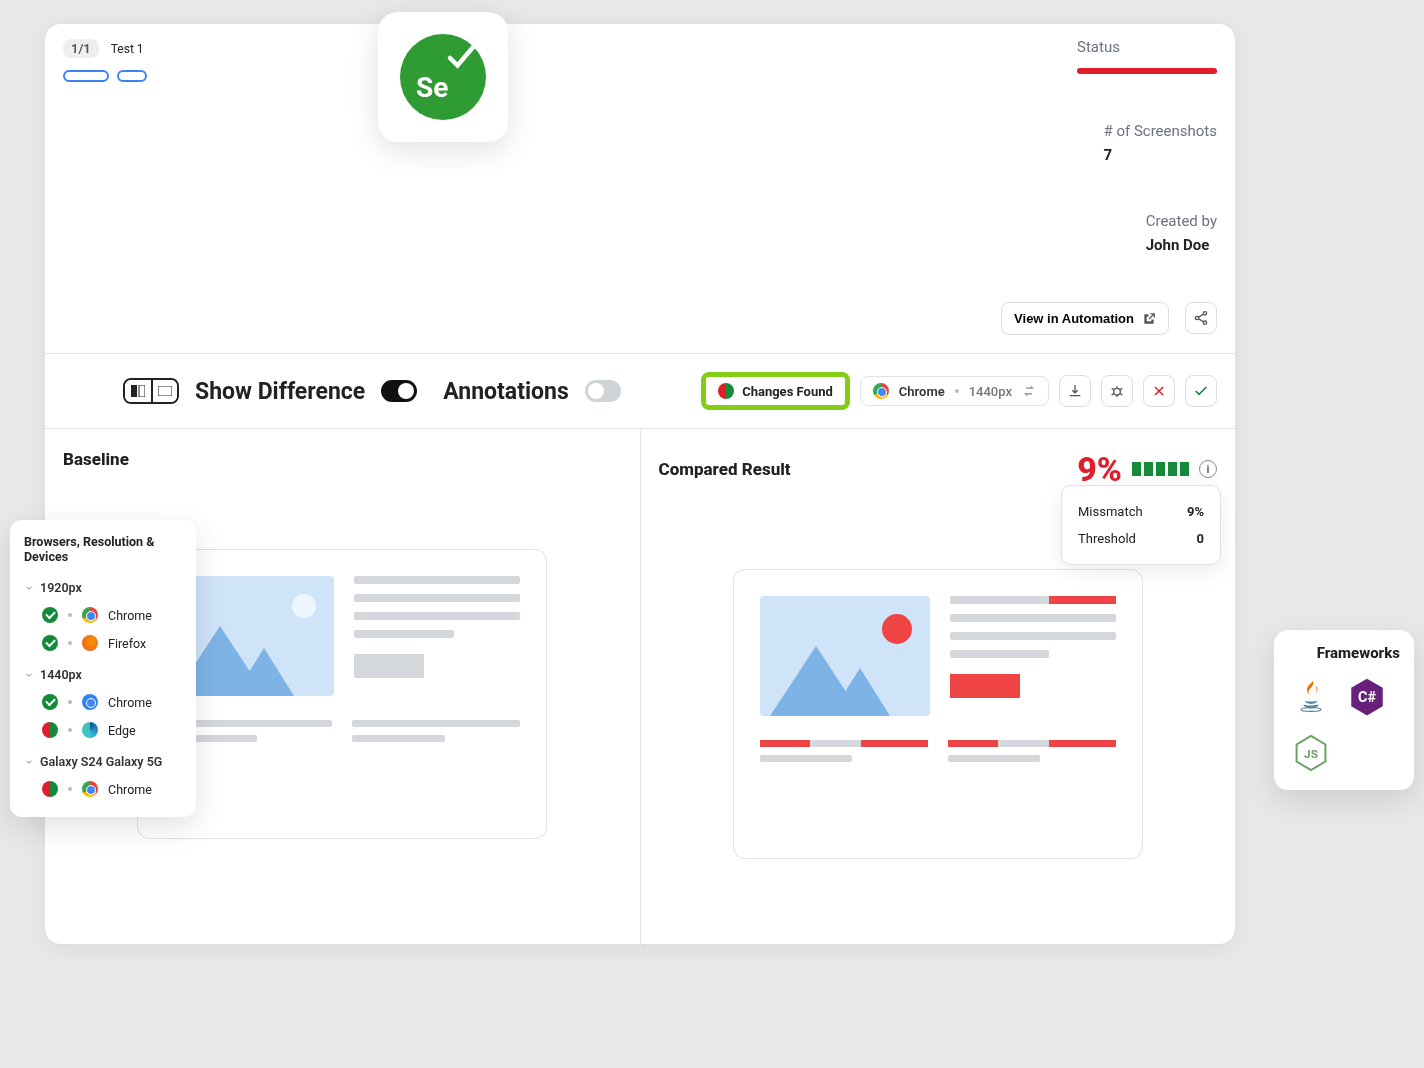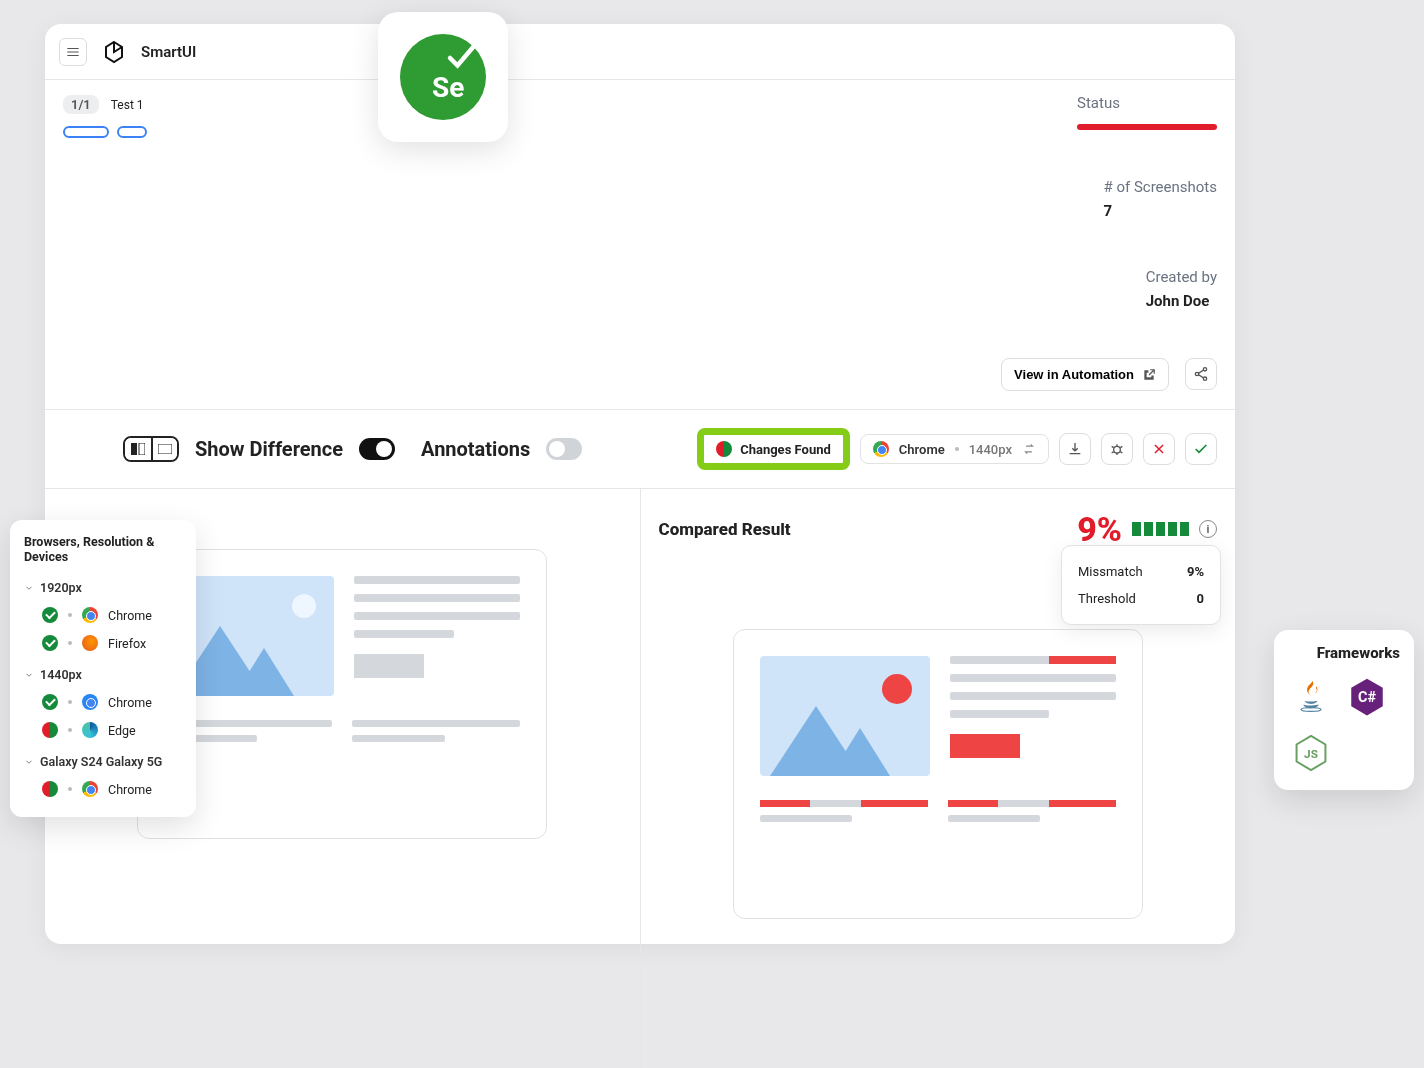--- a/index.html
+++ b/index.html
@@ -99,55 +99,55 @@
     box-shadow:0 8px 30px rgba(0,0,0,0.12);
     display:flex; align-items:center; justify-content:center;
   }
   .selenium-circle{
     width:86px; height:86px; border-radius:50%;
     background:#2e9b33; position:relative;
     display:flex; align-items:center; justify-content:center;
   }
   .selenium-circle .txt{
     color:#fff; font-weight:700; font-size:28px;
-    position:absolute; left:32px; bottom:16px;
+    position:absolute; left:16px; bottom:16px;
   }
 
   
   .toolbar {
     display:flex; align-items:center;
     padding:18px 18px;
     border-bottom:1px solid #e6e6e8;
     gap:16px;
   }
   .view-toggle {
     display:flex; border:2px solid #222; border-radius:8px; overflow:hidden;
     margin-left:60px;
   }
   .view-toggle div{
     width:26px; height:22px; display:flex; align-items:center; justify-content:center;
   }
   .view-toggle .sel{ background:#fff; }
   .view-toggle .unsel{ background:#fff; border-left:2px solid #222;}
-  .tb-label { font-weight:700; font-size:20px; }
+  .tb-label { font-weight:700; font-size:23px; }
   .switch {
     width:36px; height:22px; border-radius:11px; position:relative; cursor:pointer;
   }
   .switch.on{ background:#111; }
   .switch.off{ background:#d0d3d8; }
   .switch .knob{
     width:16px; height:16px; border-radius:50%; background:#fff;
     position:absolute; top:3px;
   }
   .switch.on .knob{ right:3px; }
   .switch.off .knob{ left:3px; }
 
   .toolbar-right { margin-left:auto; display:flex; gap:10px; align-items:center; }
   .changes-pill{
-    border:7px solid #84cc16; background:#fff;
+    border:5px solid #84cc16; background:#fff;
     border-radius:8px; padding:6px 12px;
     display:flex; align-items:center; gap:8px;
     font-size:13px; font-weight:700;
   }
   .meta-pill{
     border:1px solid #e2e2e5; background:#fff; border-radius:8px;
     padding:6px 12px; display:flex; align-items:center; gap:10px;
     font-size:13px; font-weight:600; color:#333;
   }
   .meta-pill .dot{ width:4px;height:4px;border-radius:50%;background:#bbb;}
@@ -270,34 +270,20 @@
   .frameworks-panel h4{ font-size:15px; font-weight:800; margin-bottom:12px; text-align:right;}
   .fw-grid{ display:flex; flex-wrap:wrap; gap:10px; justify-content:flex-start;}
   .fw-ico{ width:46px;height:46px; display:flex;align-items:center;justify-content:center;}
 
 </style>
 </head>
 <body>
 
 <div class="app-window">
 
-  <div class="titlebar">
-    <div class="menu-btn">
-      <svg viewBox="0 0 24 24">
-          <path d="M3 6h18M3 12h18M3 18h18" stroke="#555" stroke-width="2" stroke-linecap="round"></path>
-        </svg>
-    </div>
-    <div class="logo-mark">
-      <svg viewBox="0 0 24 24" width="24" height="24">
-          <path d="M12 2 L20 7 V17 L12 22 L4 17 V7 Z" fill="none" stroke="#111" stroke-width="2"></path>
-          <path d="M12 2 V12 L20 7" fill="none" stroke="#111" stroke-width="2"></path>
-        </svg>
-    </div>
-    <div class="app-title">SmartUI</div>
-  </div>
 
   <div class="test-header">
     <div class="test-left">
       <div>
         <span class="count-pill">1/1</span>
         <span class="test-name">Test 1</span>
       </div>
       <div class="prog-row">
         <div class="prog-pill a"></div>
         <div class="prog-pill b"></div>
@@ -392,20 +378,21 @@
       <div class="icon-sq">
         <svg width="16" height="16" viewBox="0 0 24 24">
             <path d="M4 12l5 5L20 6" stroke="#158a3a" stroke-width="2.5" fill="none"></path>
           </svg>
       </div>
     </div>
   </div>
 
   <div class="compare">
     <div class="pane left">
+      <div class="pane-head">Baseline</div>
       <div class="mock-card">
         <div class="mock-top">
           <div class="mock-img">
             <div class="tri"></div>
               <div class="tri2"></div>
               <div class="sun"></div>
           </div>
           <div class="mock-lines">
             <div class="ln"></div>
               <div class="ln"></div>

